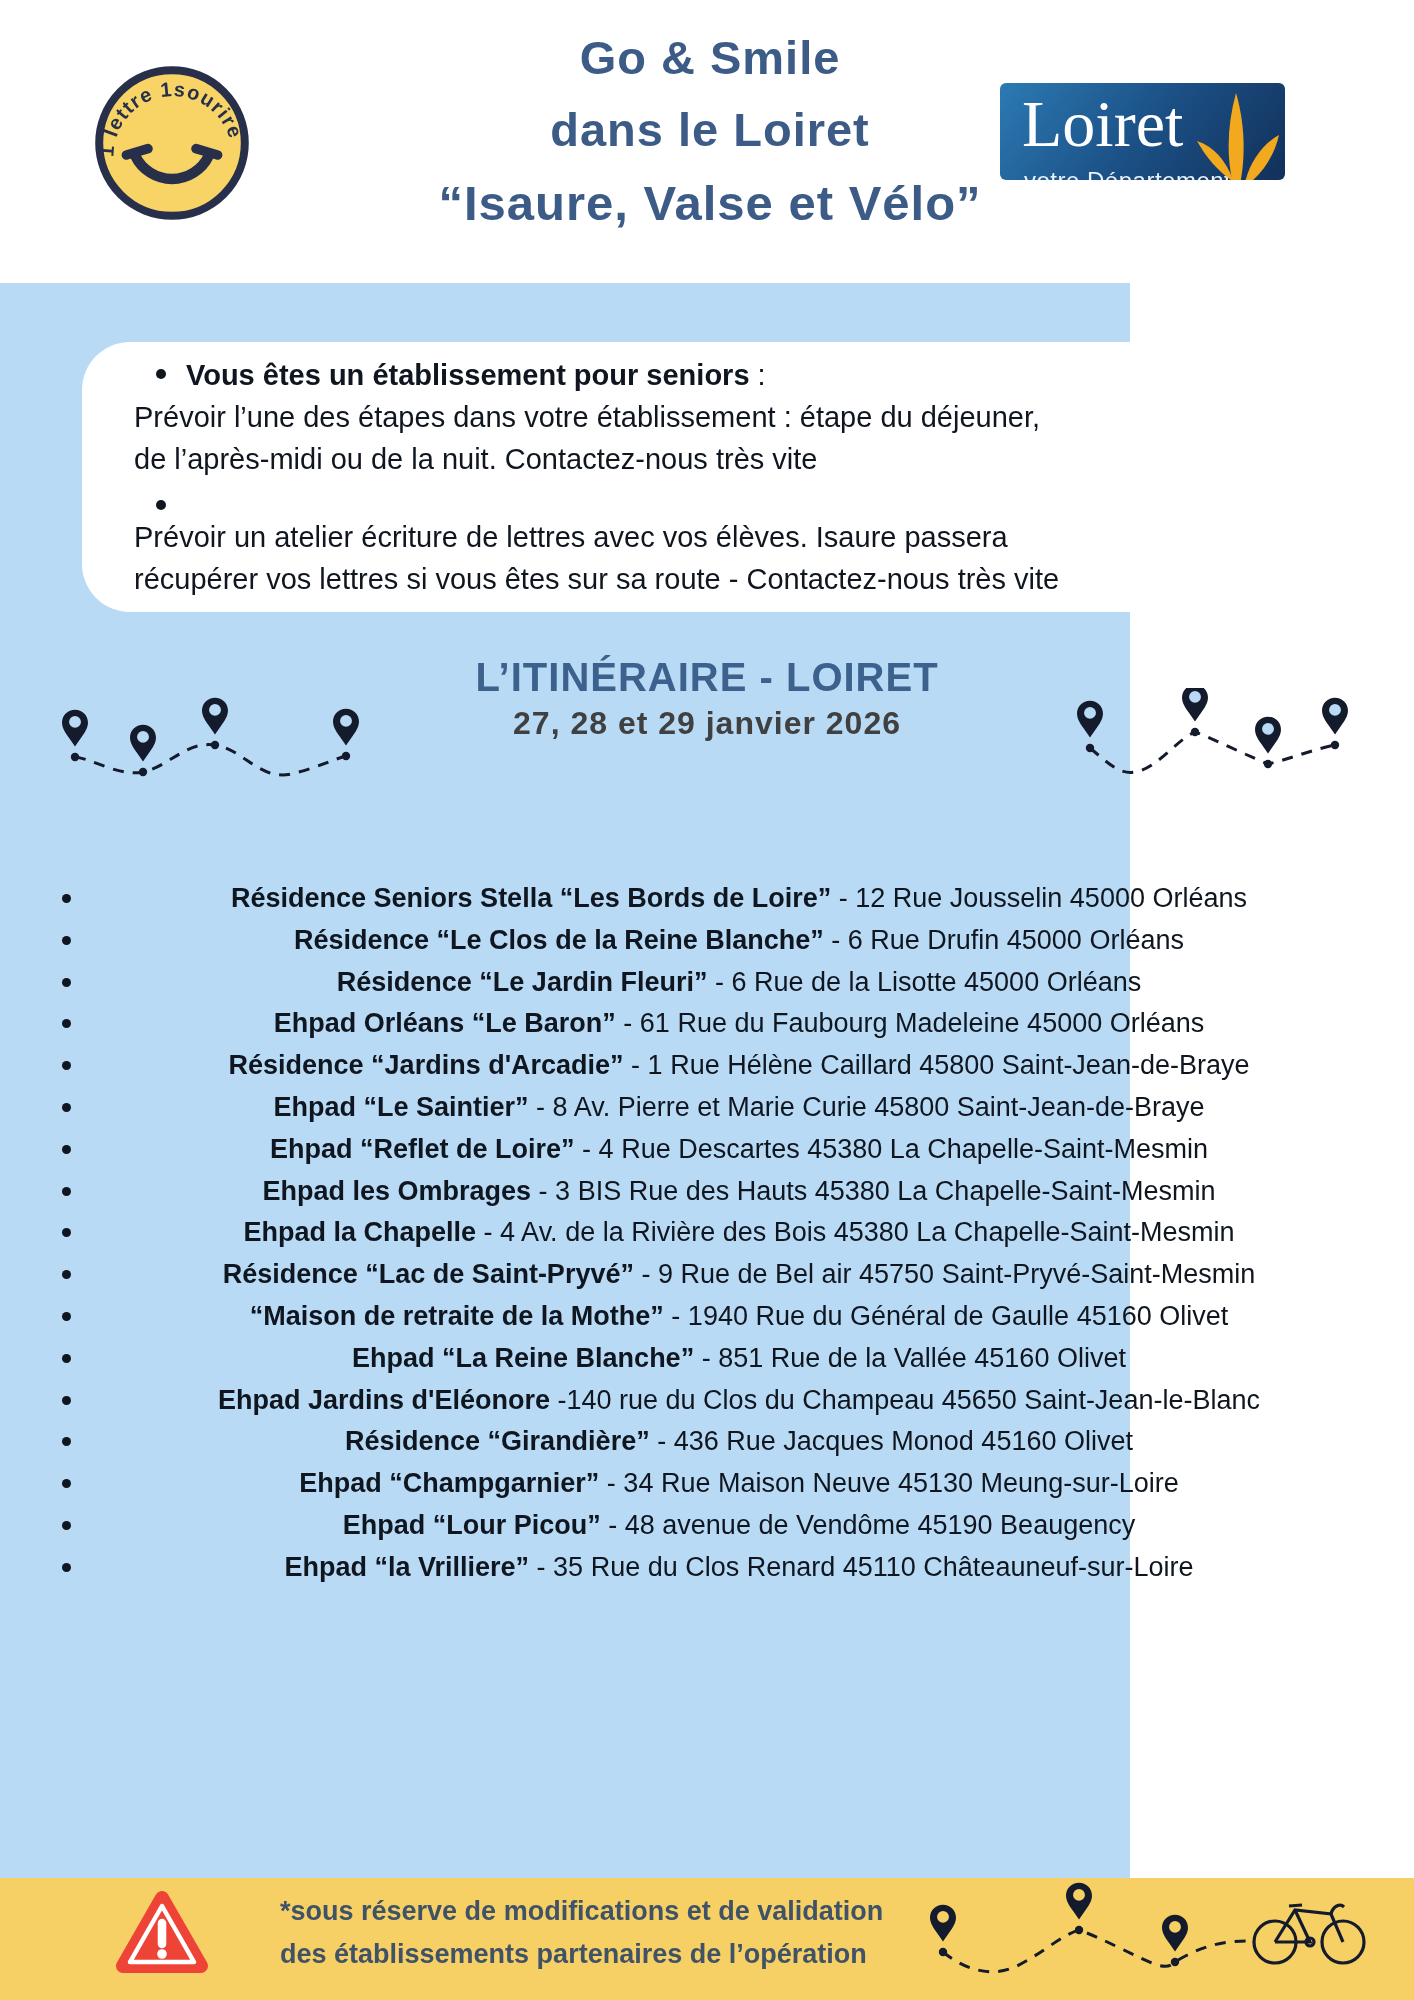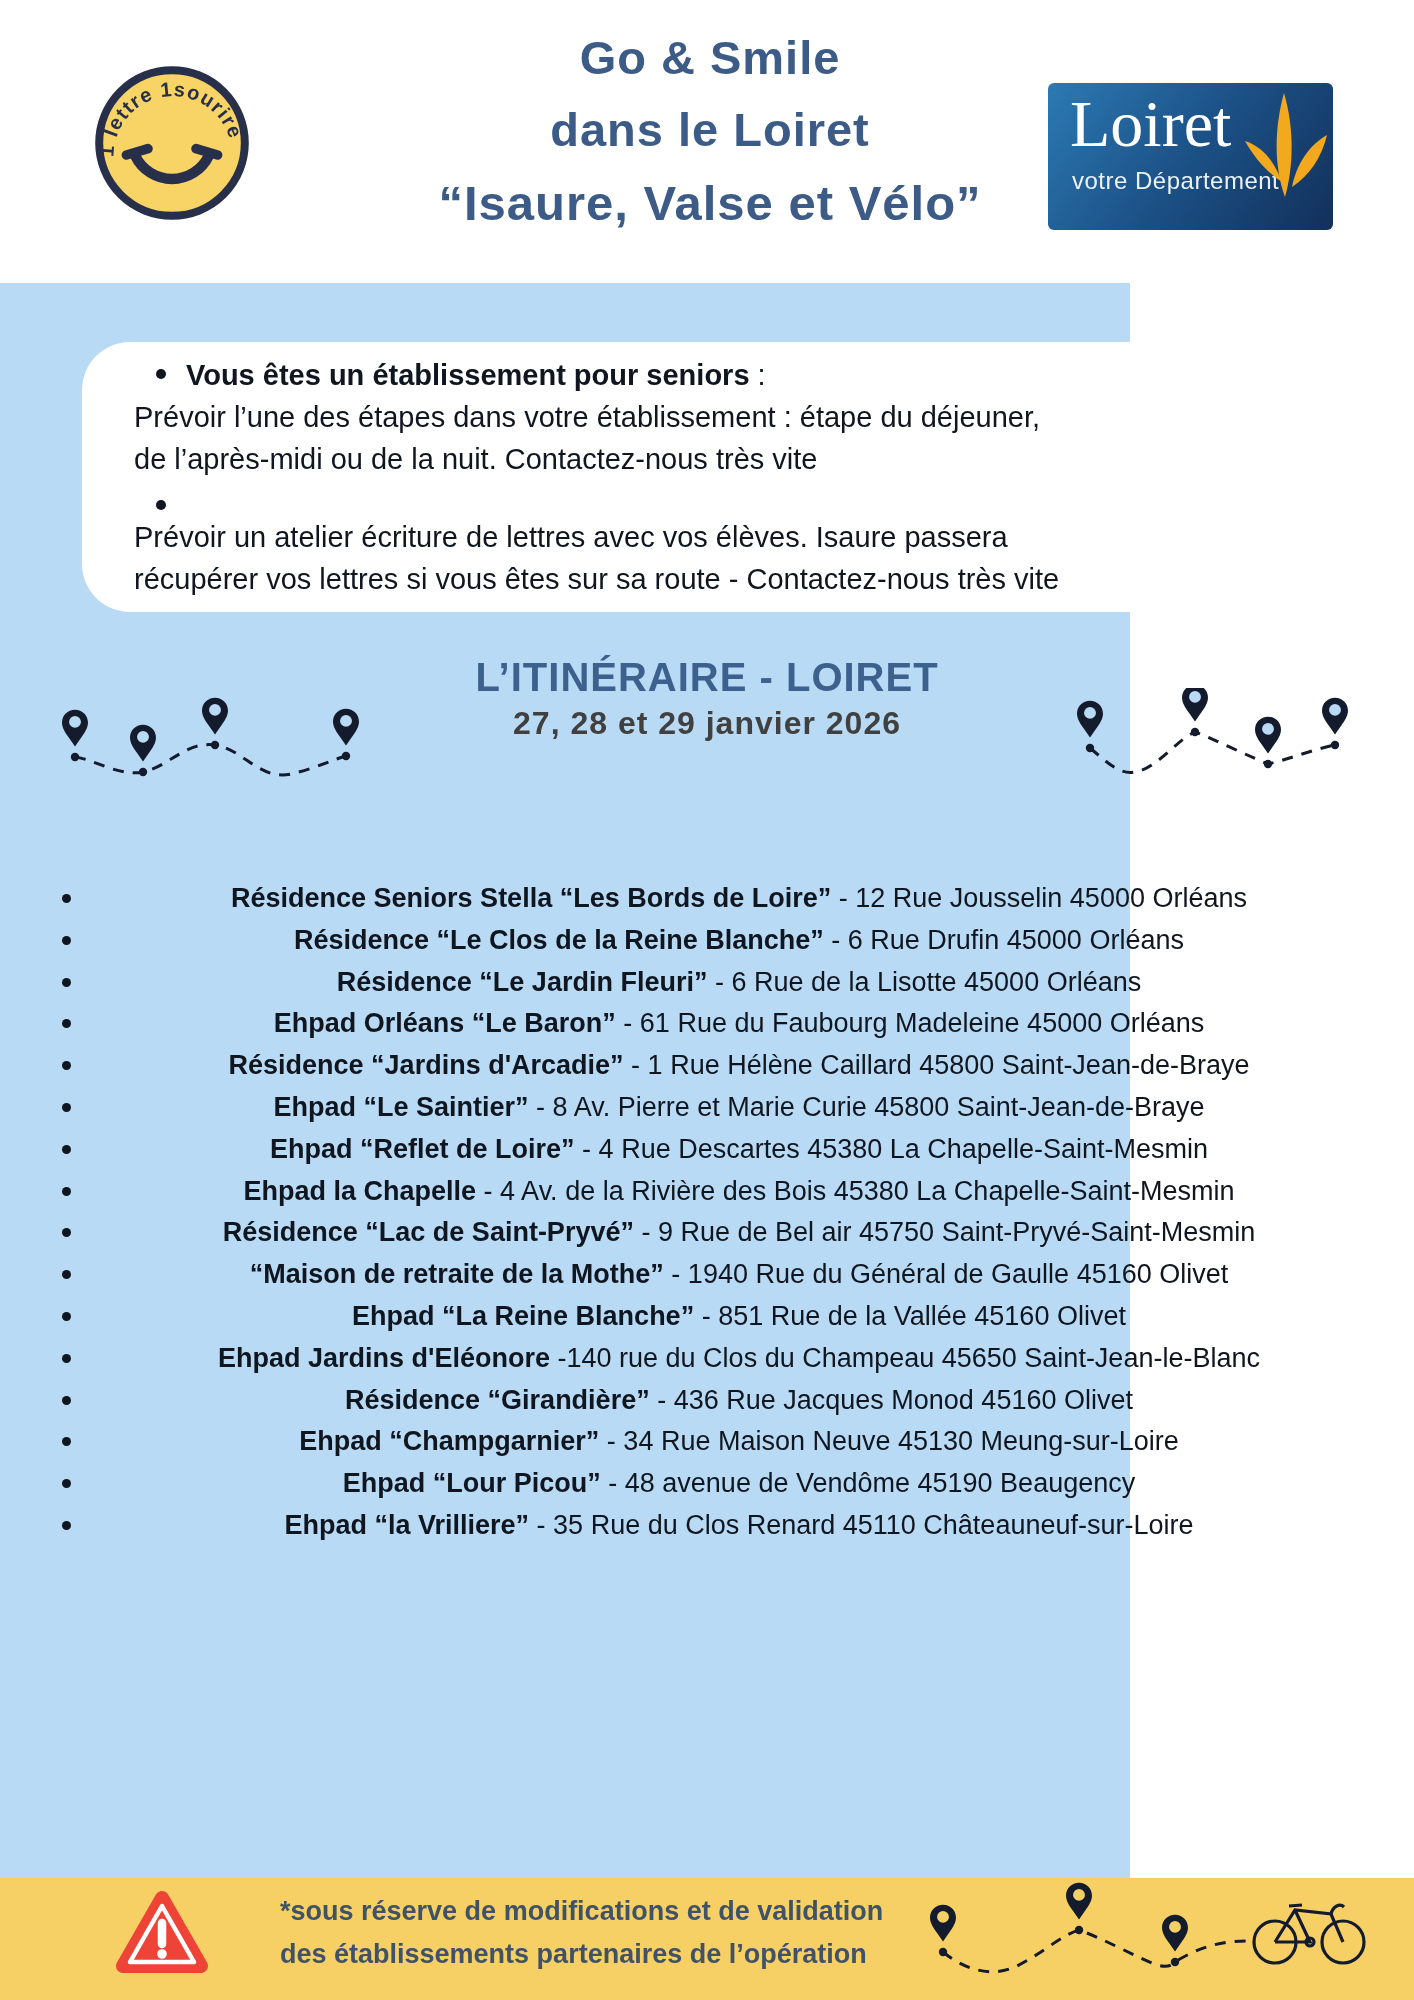--- a/index.html
+++ b/index.html
@@ -6,21 +6,21 @@
   body{width:1414px;height:2000px;background:#ffffff;font-family:"Liberation Sans",sans-serif;}
   .page{position:relative;width:1414px;height:2000px;overflow:hidden;background:#ffffff;}
 
   
   .header{position:absolute;left:0;top:0;width:1414px;height:283px;background:#ffffff;}
   .smiley{position:absolute;left:92px;top:60px;width:160px;height:166px;}
   .title-block{position:absolute;left:260px;top:22px;width:900px;text-align:center;color:#3c5c87;font-weight:700;}
   .title-line1{display:block;font-size:47px;line-height:72px;letter-spacing:1px;}
   .title-line2{display:block;font-size:47px;line-height:72px;letter-spacing:1px;}
   .title-line3{display:block;font-size:49px;line-height:74px;letter-spacing:1px;white-space:nowrap;}
-  .loiret-logo{position:absolute;left:1048px;top:83px;width:285px;height:147px;border-radius:6px;
+  .loiret-logo{position:absolute;left:1000px;top:83px;width:285px;height:97px;border-radius:6px;
     background:linear-gradient(128deg,#2c7ab3 0%,#1c5288 48%,#12305a 100%);overflow:hidden;}
   .loiret-name{position:absolute;left:22px;top:4px;font-family:"Liberation Serif",serif;font-size:66px;line-height:74px;color:#ffffff;font-weight:400;}
   .loiret-tagline{position:absolute;left:24px;top:84px;font-size:24px;color:#eaf2fa;font-weight:400;letter-spacing:.5px;}
   .loiret-flourish{position:absolute;right:4px;top:8px;width:92px;height:122px;}
 
   
   .main{position:absolute;left:0;top:283px;width:1130px;height:1595px;background:#b9daf5;}
 
   .info-box{position:absolute;left:82px;top:59px;width:1250px;height:270px;background:#ffffff;border-radius:48px;
     color:#0f161f;font-size:29px;line-height:42px;box-sizing:border-box;padding:12px 40px 0 52px;}
@@ -167,20 +167,23 @@
         </li>
 
         <li>
           <span class="stop-name">Ehpad “Le Saintier”</span><span class="stop-sep"> - </span><span class="stop-address">8 Av. Pierre et Marie Curie 45800 Saint-Jean-de-Braye</span>
         </li>
 
         <li>
           <span class="stop-name">Ehpad “Reflet de Loire”</span><span class="stop-sep"> - </span><span class="stop-address">4 Rue Descartes 45380 La Chapelle-Saint-Mesmin</span>
         </li>
 
+        <li>
+          <span class="stop-name">Ehpad les Ombrages</span><span class="stop-sep"> - </span><span class="stop-address">3 BIS Rue des Hauts 45380 La Chapelle-Saint-Mesmin</span>
+        </li>
 
         <li>
           <span class="stop-name">Ehpad la Chapelle</span><span class="stop-sep"> - </span><span class="stop-address">4 Av. de la Rivière des Bois 45380 La Chapelle-Saint-Mesmin</span>
         </li>
 
         <li>
           <span class="stop-name">Résidence “Lac de Saint-Pryvé”</span><span class="stop-sep"> - </span><span class="stop-address">9 Rue de Bel air 45750 Saint-Pryvé-Saint-Mesmin</span>
         </li>
 
         <li>

